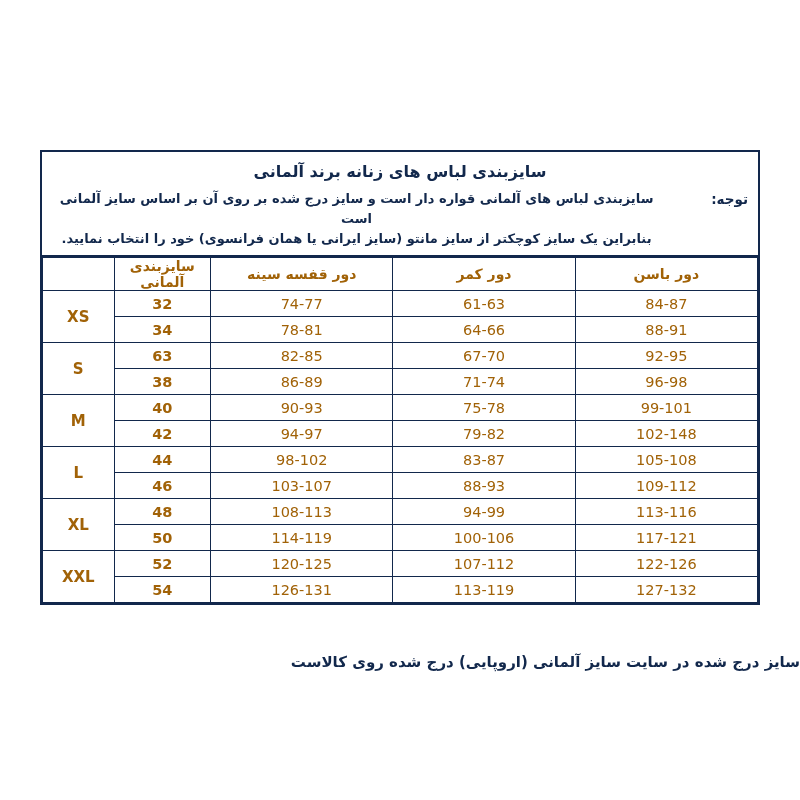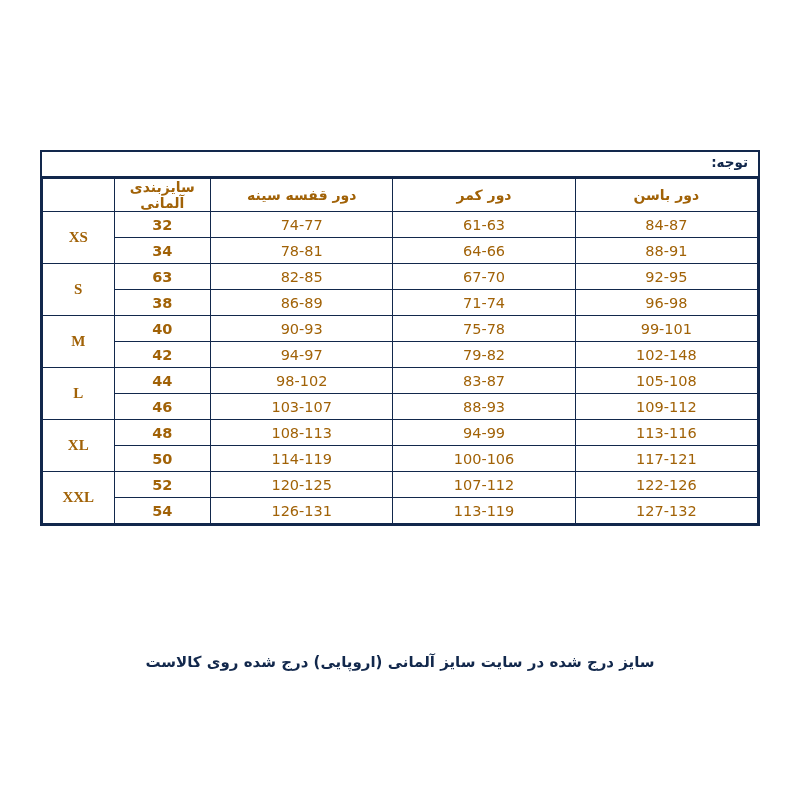--- a/index.html
+++ b/index.html
@@ -82,43 +82,47 @@
     font-weight: bold;
   }
   table.size-table td.letter {
     font-weight: bold;
     font-size: 15px;
   }
   .col-hips   { width: 25.5%; margin-left: 26px; }
   .col-waist  { width: 25.5%; }
   .col-chest  { width: 25.5%; margin-top: 20px; }
   .col-german { width: 13.5%; }
-  .col-letter { width: 10%; font-family: Liberation Serif, serif; }
+  .col-letter { width: 10%; }
   .footer-note {
     position: absolute;
     left: 0;
     right: 0;
     top: 650px;
-    text-align: center;
     font-size: 15px;
     font-weight: bold;
     color: #12284c;
     line-height: 1.6;
   }
 </style>
 </head>
 <body>
 
 <div class="page">
 
   <div class="chart-frame">
 
+    <div class="chart-title">سایزبندی لباس های زنانه برند آلمانی</div>
 
     <div class="note-block">
       <div class="note-label">توجه:</div>
+      <div class="note-lines">
+        <div>سایزبندی لباس های آلمانی قواره دار است و سایز درج شده بر روی آن بر اساس سایز آلمانی است</div>
+        <div>بنابراین یک سایز کوچکتر از سایز مانتو (سایز ایرانی یا همان فرانسوی) خود را انتخاب نمایید.</div>
+      </div>
     </div>
 
     <table class="size-table">
       <thead>
         <tr>
           <th class="col-hips">دور باسن</th>
           <th class="col-waist">دور کمر</th>
           <th class="col-chest">دور قفسه سینه</th>
           <th class="col-german">سایزبندی آلمانی</th>
           <th class="col-letter"></th>

